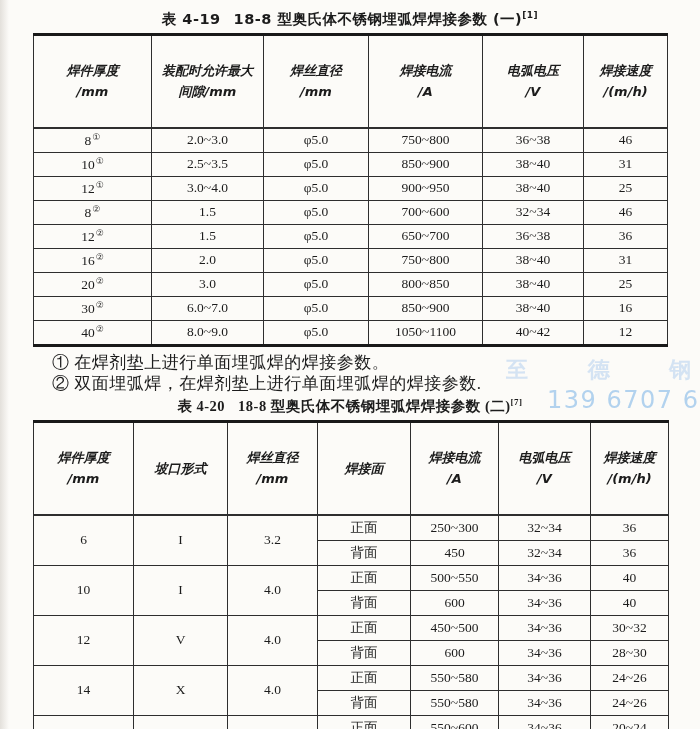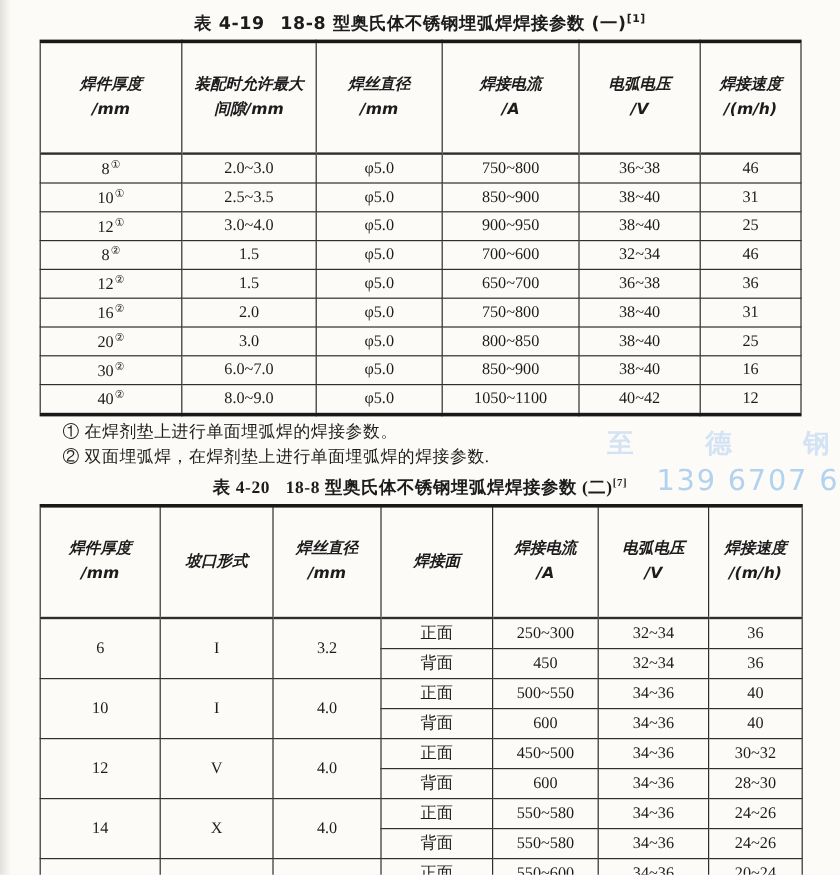--- a/index.html
+++ b/index.html
@@ -19,21 +19,21 @@
     border:1.5px solid #191919;border-top-width:3px;border-bottom-width:3px;background:#fcfbf8;}
   #table1{top:33px;left:33px;width:634px;}
   #table2{top:420px;left:33px;width:635px;}
   th,td{border:1px solid #2e2e2e;text-align:center;vertical-align:middle;padding:0;overflow:hidden;}
   thead th{border-bottom-width:2px;font-size:13px;font-weight:bold;padding:24px 0;line-height:1.65;font-style:italic;}
   thead th div{white-space:nowrap;}
   td{height:23px;font-size:13.5px;font-family:"Liberation Serif",serif;}
   #table2 td{height:24px;}
   td sup{font-size:9px;vertical-align:5px;margin-left:1px;}
 
-  .footnote{position:absolute;left:52px;font-size:14px;z-index:1;
+  .footnote{position:absolute;left:52px;font-size:17px;z-index:1;
     font-family:"Liberation Serif",serif;letter-spacing:.5px;}
   #footnote1{top:351px;}
   #footnote2{top:372px;}
 
   .wm-name{position:absolute;top:355px;left:506px;font-size:22px;font-weight:bold;
     letter-spacing:26px;color:#d4e3f3;white-space:nowrap;z-index:0;}
   .wm-phone{position:absolute;top:386px;left:547px;font-size:24px;
     letter-spacing:1.5px;color:#b2d2ee;white-space:nowrap;z-index:0;}
 </style>
 </head>

